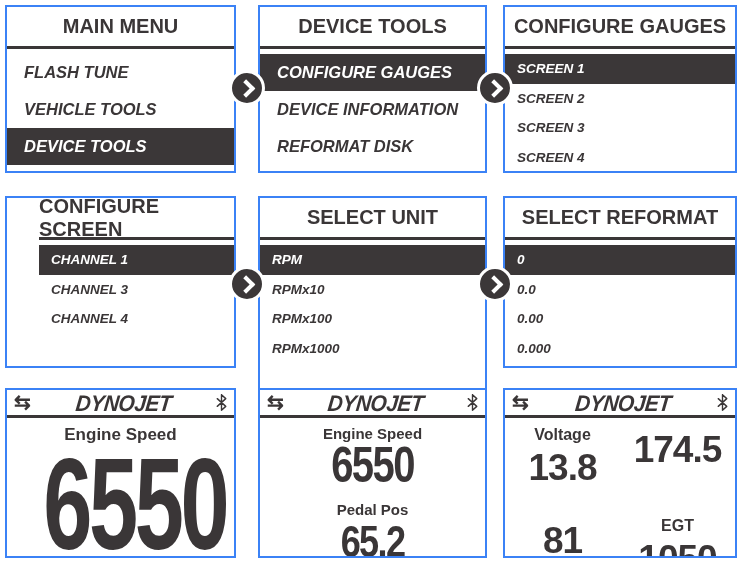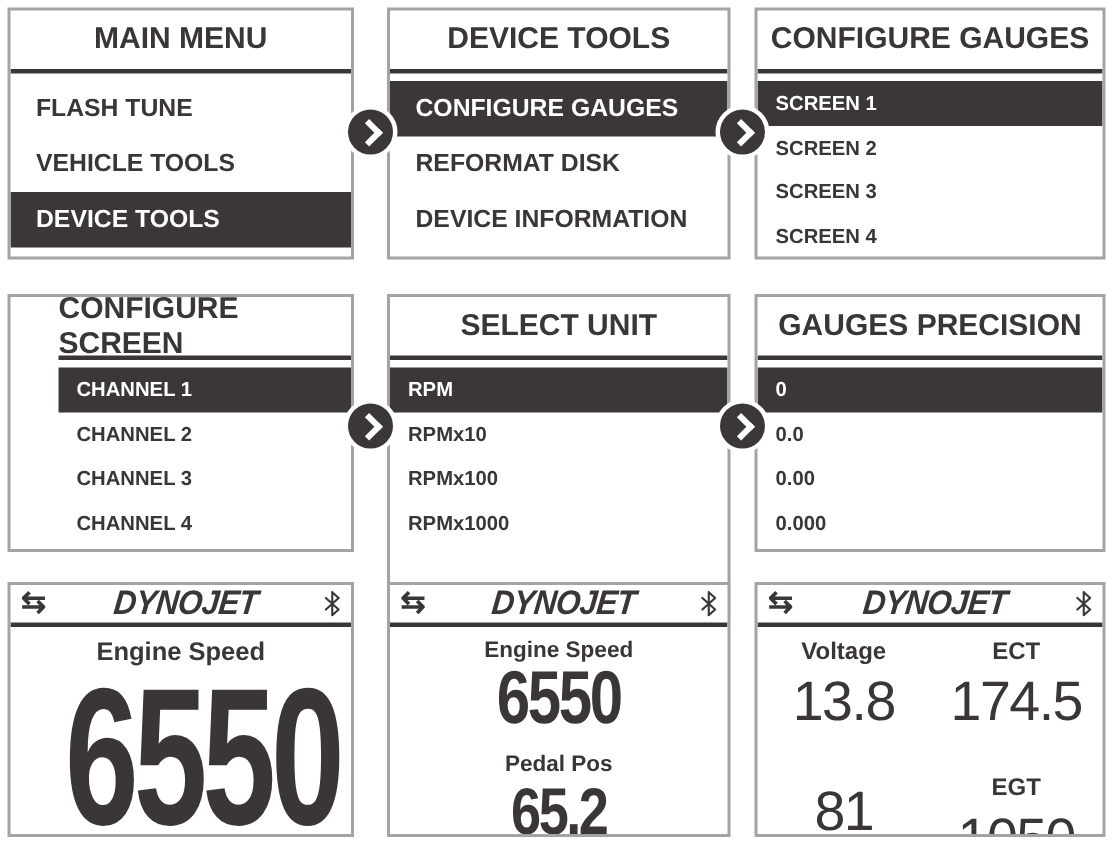--- a/index.html
+++ b/index.html
@@ -1,25 +1,25 @@
 <!DOCTYPE html>
 <html><head>
 <meta charset="utf-8">
 <style>
   html,body{margin:0;padding:0;background:#ffffff;}
   body{width:744px;height:564px;font-family:"Liberation Sans",sans-serif;color:#3a3637;}
   .canvas{position:relative;width:744px;height:564px;background:#fff;overflow:hidden;}
 
-  .panel{position:absolute;border:2px solid #a3a3a3;background:#fff;box-sizing:border-box;overflow:hidden;}
+  .panel{position:absolute;border:2px solid #3b82f6;background:#fff;box-sizing:border-box;overflow:hidden;}
 
   
   .menu-title{height:39px;border-bottom:3px solid #3a3637;display:flex;align-items:center;justify-content:center;
     font-weight:bold;font-size:20px;letter-spacing:0;}
   .menu-list{padding-top:5px;}
-  .menu-item{display:flex;align-items:center;padding-left:17px;font-weight:bold;box-sizing:border-box;}
+  .menu-item{display:flex;align-items:center;padding-left:17px;font-weight:bold;box-sizing:border-box;font-style:italic;}
   .menu-lg .menu-item{height:37px;font-size:16.5px;}
   .menu-sm .menu-item{height:29.5px;font-size:13.5px;padding-left:12px;}
   .menu-item.selected{background:#3b3738;color:#ffffff;}
 
   
   .arrow{position:absolute;width:30px;height:30px;border-radius:50%;background:#3b3738;border:3px solid #ffffff;
     display:flex;align-items:center;justify-content:center;z-index:5;}
   .arrow .chev{width:9px;height:9px;border-top:4px solid #fff;border-right:4px solid #fff;
     transform:rotate(45deg) translate(-1px,1px);}
 
@@ -34,77 +34,76 @@
   .g-label-sm{font-size:15px;font-weight:bold;margin-top:7px;}
   .g-value-xl{font-size:130px;font-weight:bold;line-height:0.86;letter-spacing:-5px;
     transform:scaleX(0.68);transform-origin:center;margin-top:4px;}
   .g-value-md{font-size:50px;font-weight:bold;line-height:0.92;letter-spacing:-2px;
     transform:scaleX(0.8);transform-origin:center;}
   .g-value-sm{font-size:44px;font-weight:bold;line-height:0.95;letter-spacing:-2px;
     transform:scaleX(0.82);transform-origin:center;margin-top:3px;}
   .quad-grid{display:grid;grid-template-columns:1fr 1fr;row-gap:28px;padding-top:8px;}
   .quad-cell{text-align:center;}
   .q-label{font-size:16px;font-weight:bold;}
-  .q-value{font-size:37px;font-weight:normal;letter-spacing:-1px;margin-top:3px;}
+  .q-value{font-size:37px;font-weight:bold;letter-spacing:-1px;margin-top:3px;}
 </style>
 </head>
 <body>
 
 <div class="canvas">
 
   <div class="panel menu-lg" style="left:5px;top:5px;width:231px;height:168px;">
     <div class="menu-title">MAIN MENU</div>
     <div class="menu-list">
       <div class="menu-item">FLASH TUNE</div>
       <div class="menu-item">VEHICLE TOOLS</div>
       <div class="menu-item selected">DEVICE TOOLS</div>
     </div>
   </div>
 
   <div class="panel menu-lg" style="left:258px;top:5px;width:229px;height:168px;">
     <div class="menu-title">DEVICE TOOLS</div>
     <div class="menu-list">
       <div class="menu-item selected">CONFIGURE GAUGES</div>
+      <div class="menu-item">DEVICE INFORMATION</div>
       <div class="menu-item">REFORMAT DISK</div>
-      <div class="menu-item">DEVICE INFORMATION</div>
     </div>
   </div>
 
   <div class="panel menu-sm" style="left:503px;top:5px;width:234px;height:168px;">
     <div class="menu-title">CONFIGURE GAUGES</div>
     <div class="menu-list">
       <div class="menu-item selected">SCREEN 1</div>
       <div class="menu-item">SCREEN 2</div>
       <div class="menu-item">SCREEN 3</div>
       <div class="menu-item">SCREEN 4</div>
     </div>
   </div>
 
   <div class="panel menu-sm" style="left:5px;top:196px;width:231px;height:172px;padding-left:32px;">
     <div class="menu-title">CONFIGURE SCREEN</div>
     <div class="menu-list">
       <div class="menu-item selected">CHANNEL 1</div>
-      <div class="menu-item">CHANNEL 2</div>
       <div class="menu-item">CHANNEL 3</div>
       <div class="menu-item">CHANNEL 4</div>
     </div>
   </div>
 
   <div class="panel menu-sm" style="left:258px;top:196px;width:229px;height:216px;">
     <div class="menu-title">SELECT UNIT</div>
     <div class="menu-list">
       <div class="menu-item selected">RPM</div>
       <div class="menu-item">RPMx10</div>
       <div class="menu-item">RPMx100</div>
       <div class="menu-item">RPMx1000</div>
     </div>
   </div>
 
   <div class="panel menu-sm" style="left:503px;top:196px;width:234px;height:172px;">
-    <div class="menu-title">GAUGES PRECISION</div>
+    <div class="menu-title">SELECT REFORMAT</div>
     <div class="menu-list">
       <div class="menu-item selected">0</div>
       <div class="menu-item">0.0</div>
       <div class="menu-item">0.00</div>
       <div class="menu-item">0.000</div>
     </div>
   </div>
 
   <div class="panel" style="left:5px;top:388px;width:231px;height:170px;">
     <div class="gauge-header">
@@ -149,21 +148,20 @@
             <path d="M7 1 L7 21 M7 1 L12.5 6 L1.5 16 M7 21 L12.5 16 L1.5 6"></path>
           </svg>
       </span>
     </div>
     <div class="quad-grid">
       <div class="quad-cell">
         <div class="q-label">Voltage</div>
         <div class="q-value">13.8</div>
       </div>
       <div class="quad-cell">
-        <div class="q-label">ECT</div>
         <div class="q-value">174.5</div>
       </div>
       <div class="quad-cell">
         <div class="q-value">81</div>
       </div>
       <div class="quad-cell">
         <div class="q-label">EGT</div>
         <div class="q-value">1050</div>
       </div>
     </div>

